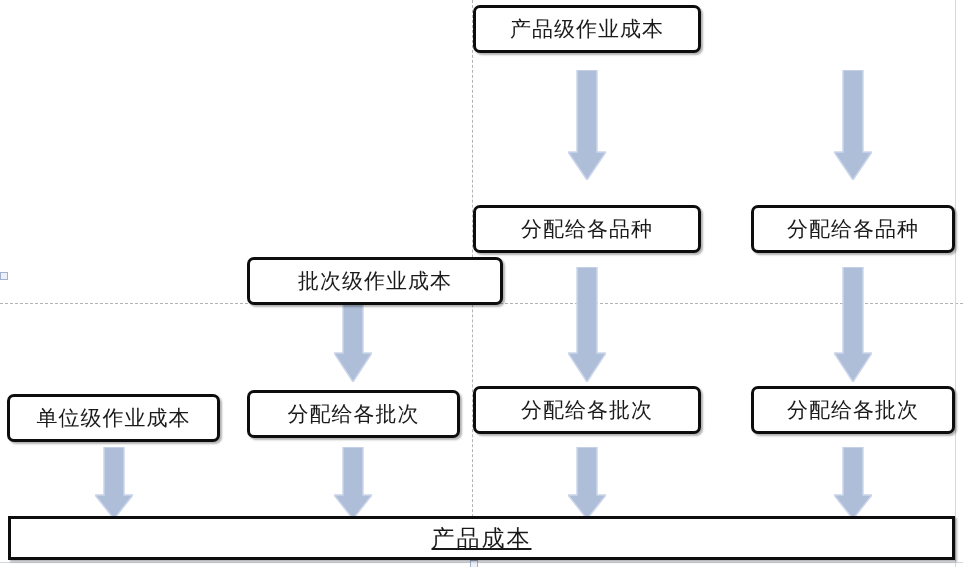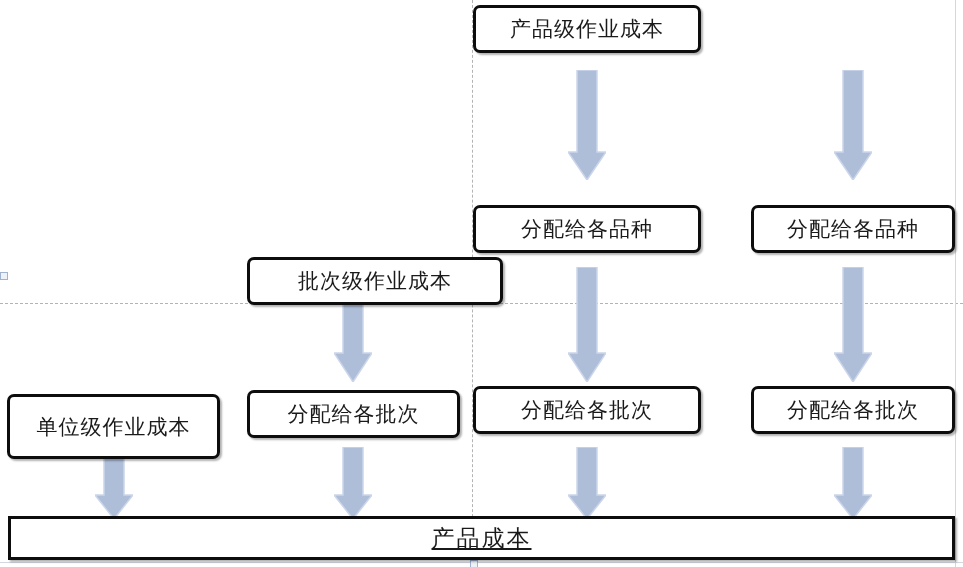--- a/index.html
+++ b/index.html
@@ -147,20 +147,20 @@
       <polygon points="9,0 29,0 29,48 38,48 19,72 0,48 9,48" fill="#aebdd8" stroke="#ccd6ea" stroke-width="1.5"></polygon>
     </svg>
   </div>
 
   <div class="node" style="left:473px; top:5px; width:228px; height:48px;">产品级作业成本</div>
 
   <div class="node" style="left:247px; top:209px; width:256px; height:48px;margin-top:48px;">批次级作业成本</div>
   <div class="node" style="left:473px; top:205px; width:228px; height:48px;">分配给各品种</div>
   <div class="node" style="left:751px; top:205px; width:204px; height:48px;">分配给各品种</div>
 
-  <div class="node" style="left:7px; top:394px; width:213px; height:65px;">单位级作业成本</div>
+  <div class="node" style="left:7px; top:394px; width:213px; height:48px;">单位级作业成本</div>
   <div class="node" style="left:247px; top:390px; width:213px; height:48px;">分配给各批次</div>
   <div class="node" style="left:473px; top:386px; width:228px; height:48px;">分配给各批次</div>
   <div class="node" style="left:751px; top:386px; width:204px; height:48px;">分配给各批次</div>
 
   <div class="node sharp total" style="left:8px; top:516px; width:947px; height:44px;text-decoration:underline;">产品成本</div>
 
 </div>
 
 </body></html>

